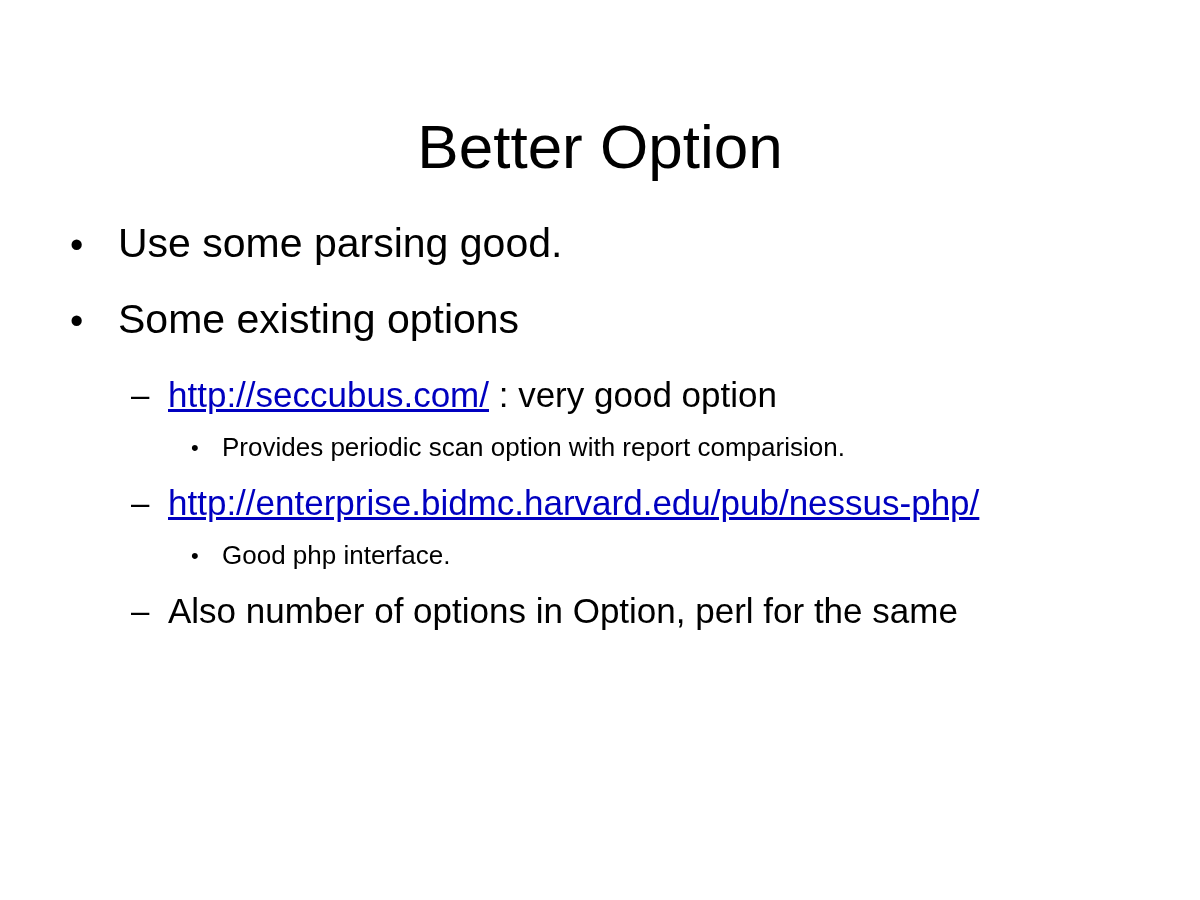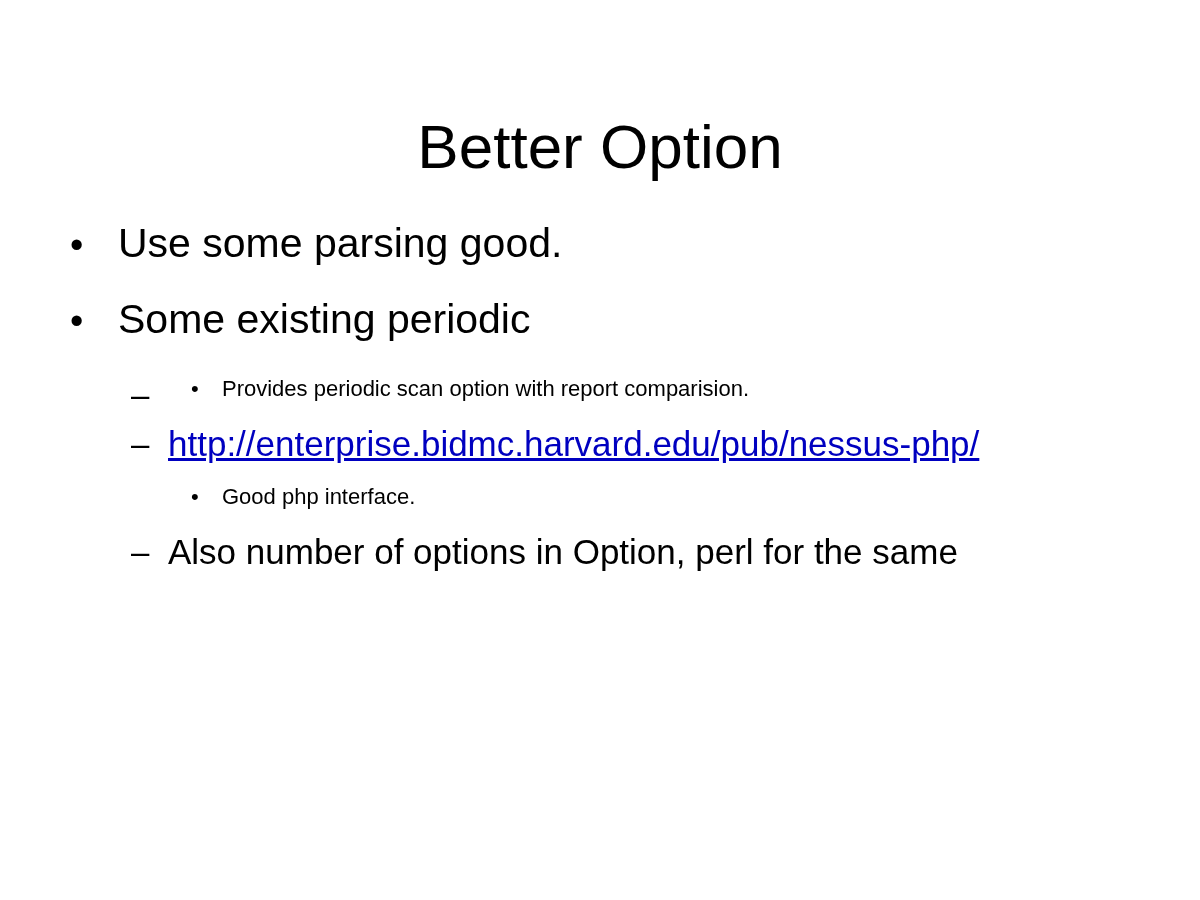--- a/index.html
+++ b/index.html
@@ -104,21 +104,21 @@
     padding: 0 40px 0 222px;
     margin-bottom: 8px;
   }
   .lvl3 .marker {
     left: 191px;
     top: 0px;
     font-size: 22px;
     line-height: 41px;
   }
   .lvl3 .btext {
-    font-size: 22px;
+    font-size: 26px;
     line-height: 41px;
   }
 
   .hyperlink {
     color: #0000C0;
     text-decoration: underline;
     text-decoration-color: #0000C0;
     text-underline-offset: 2px;
     word-break: break-word;
   }
@@ -144,25 +144,26 @@
 
   <div class="body-block">
 
     <div class="bullet-row lvl1">
       <span class="marker">•</span>
       <span class="btext">Use some parsing good.</span>
     </div>
 
     <div class="bullet-row lvl1">
       <span class="marker">•</span>
-      <span class="btext">Some existing periodic</span>
+      <span class="btext">Some existing options</span>
     </div>
 
     <div class="bullet-row lvl2">
       <span class="marker">–</span>
+      <span class="btext"><a class="hyperlink" href="#">http://seccubus.com/</a><span class="plain"> : very good option</span></span>
     </div>
 
     <div class="bullet-row lvl3">
       <span class="marker">•</span>
       <span class="btext">Provides periodic scan option with report comparision.</span>
     </div>
 
     <div class="bullet-row lvl2 url-wide">
       <span class="marker">–</span>
       <span class="btext"><a class="hyperlink" href="#">http://enterprise.bidmc.harvard.edu/pub/nessus-php/</a></span>

